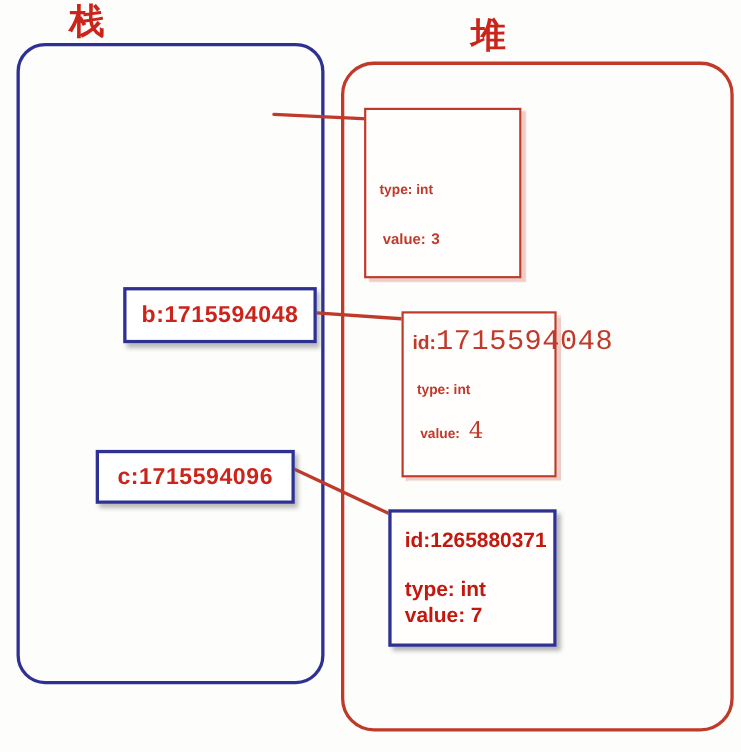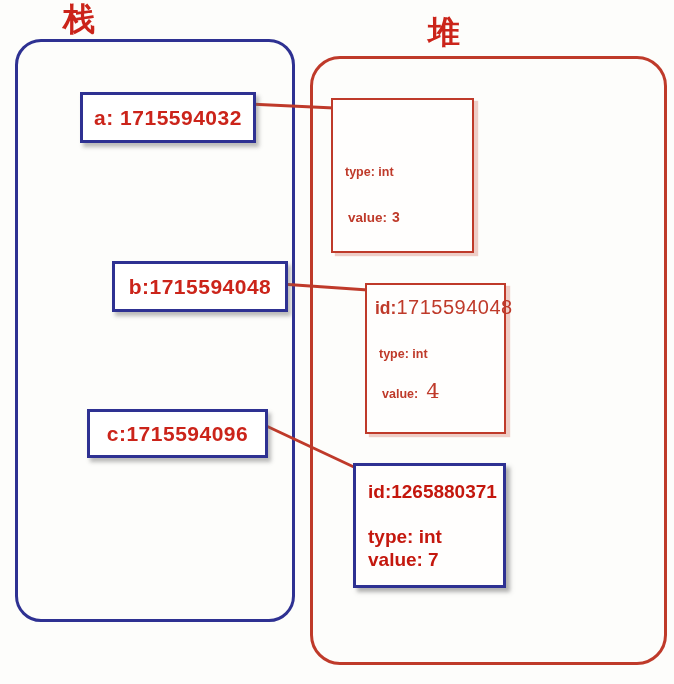--- a/index.html
+++ b/index.html
@@ -97,21 +97,21 @@
   .hb1 .value-row { left: 15px; top: 110px; font-size: 13.5px; font-weight: 700; }
   .hb1 .value-number { margin-left: 5px; font-size: 14px; }
 
   .hb2 {
     left: 365px; top: 283px; width: 137px; height: 147px;
     border: 2px solid var(--red, #bf3a2a);
     box-shadow: 4px 3px 1px rgba(205,95,75,0.3);
   }
   .hb2 .id-row    { left: 8px; top: 12px; }
   .hb2 .id-prefix { font-size: 17.5px; font-weight: 700; }
-  .hb2 .id-number { font-family: Liberation Sans, sans-serif; font-size: 20px; letter-spacing: 0.5px; }
+  .hb2 .id-number { font-family: Liberation Mono, monospace; font-size: 26px; letter-spacing: 0.5px; }
   .hb2 .type-row  { left: 12px; top: 63px;  font-size: 12.5px; font-weight: 600; }
   .hb2 .value-row { left: 15px; top: 96px; font-size: 12.5px; font-weight: 600; }
   .hb2 .value-number { font-family: "DejaVu Serif", serif; font-size: 21px; font-weight: 400; margin-left: 8px; }
 
   .hb3 {
     left: 353px; top: 463px; width: 147px; height: 119px;
     border: 3px solid var(--navy, #2e3192);
     box-shadow: 4px 4px 4px rgba(100,100,100,0.5);
     color: var(--red-bold, #c4170d);
   }
@@ -131,23 +131,20 @@
 
   <div class="zone-label stack-title">栈</div>
   <div class="zone-label heap-title">堆</div>
 
   <svg class="connectors" viewBox="0 0 674 684">
     <line class="conn" x1="249" y1="104" x2="334" y2="108"></line>
     <line class="conn" x1="281" y1="284" x2="368" y2="290"></line>
     <line class="conn" x1="260" y1="423" x2="356" y2="468"></line>
   </svg>
 
-  <div class="stack-box sb-a">
-    <span class="var-text">a: 1715594032</span>
-  </div>
   <div class="stack-box sb-b">
     <span class="var-text">b:1715594048</span>
   </div>
   <div class="stack-box sb-c">
     <span class="var-text">c:1715594096</span>
   </div>
 
   <div class="heap-box hb1">
     <div class="row type-row">type: int</div>
     <div class="row value-row">

